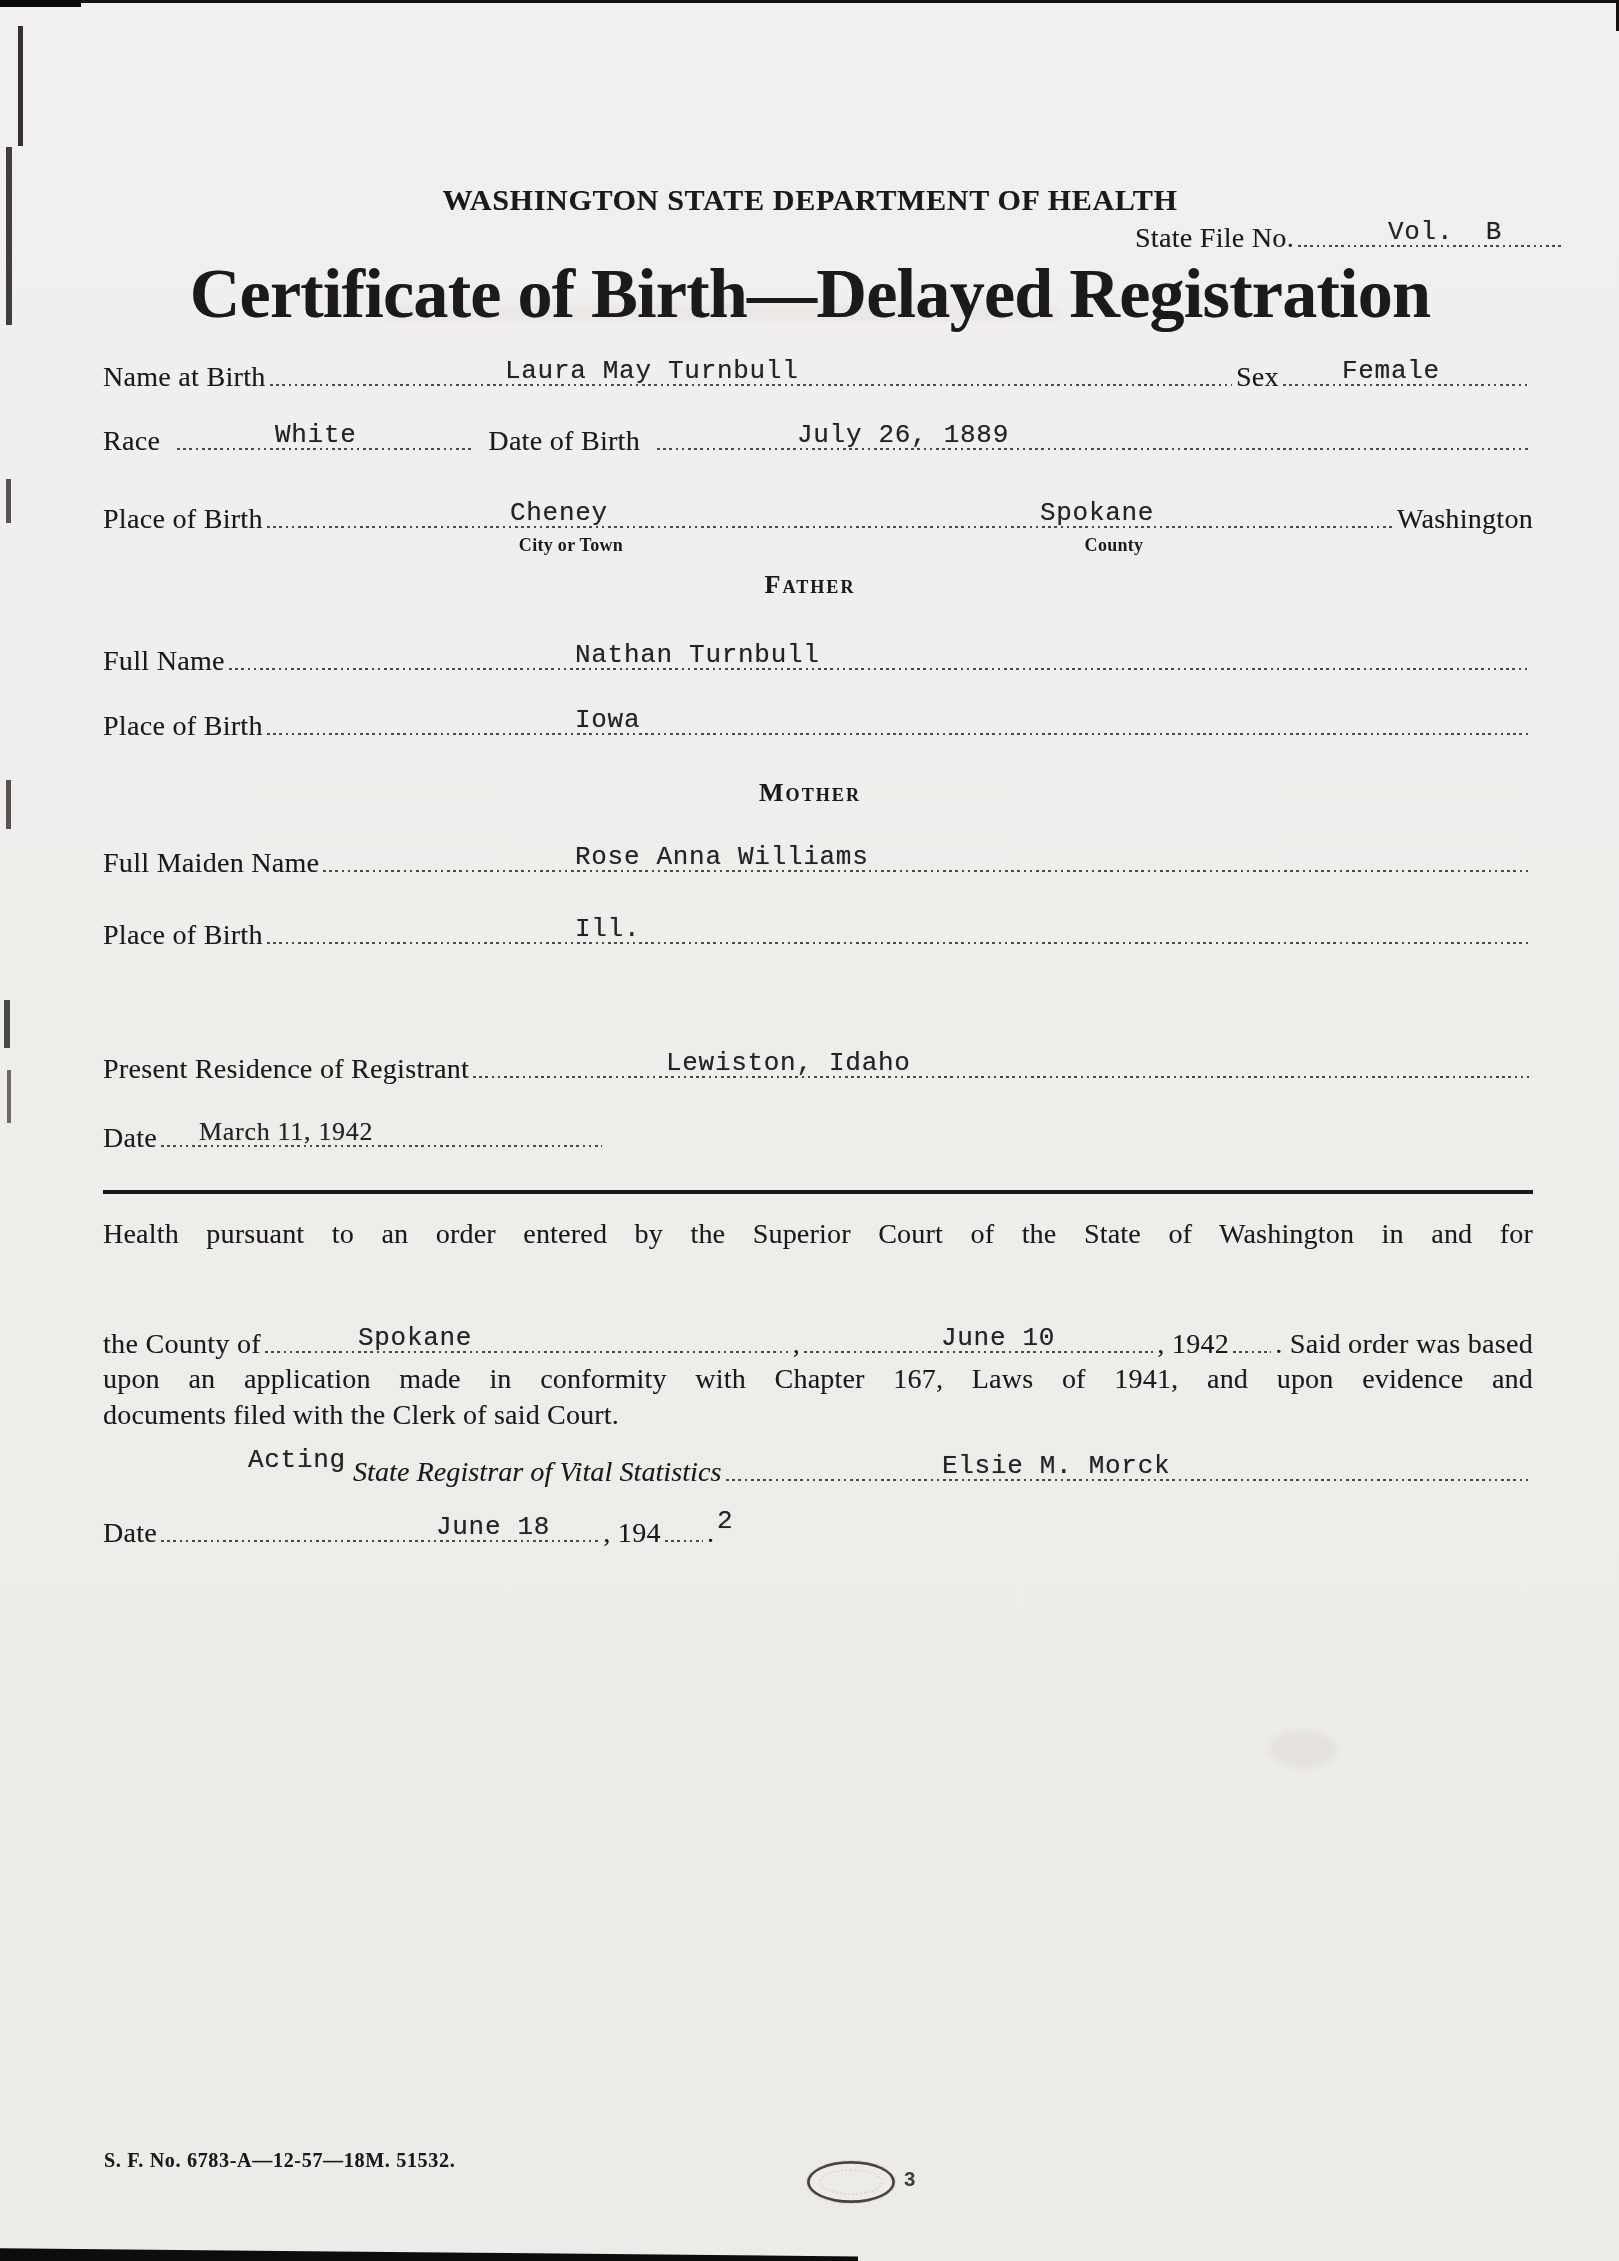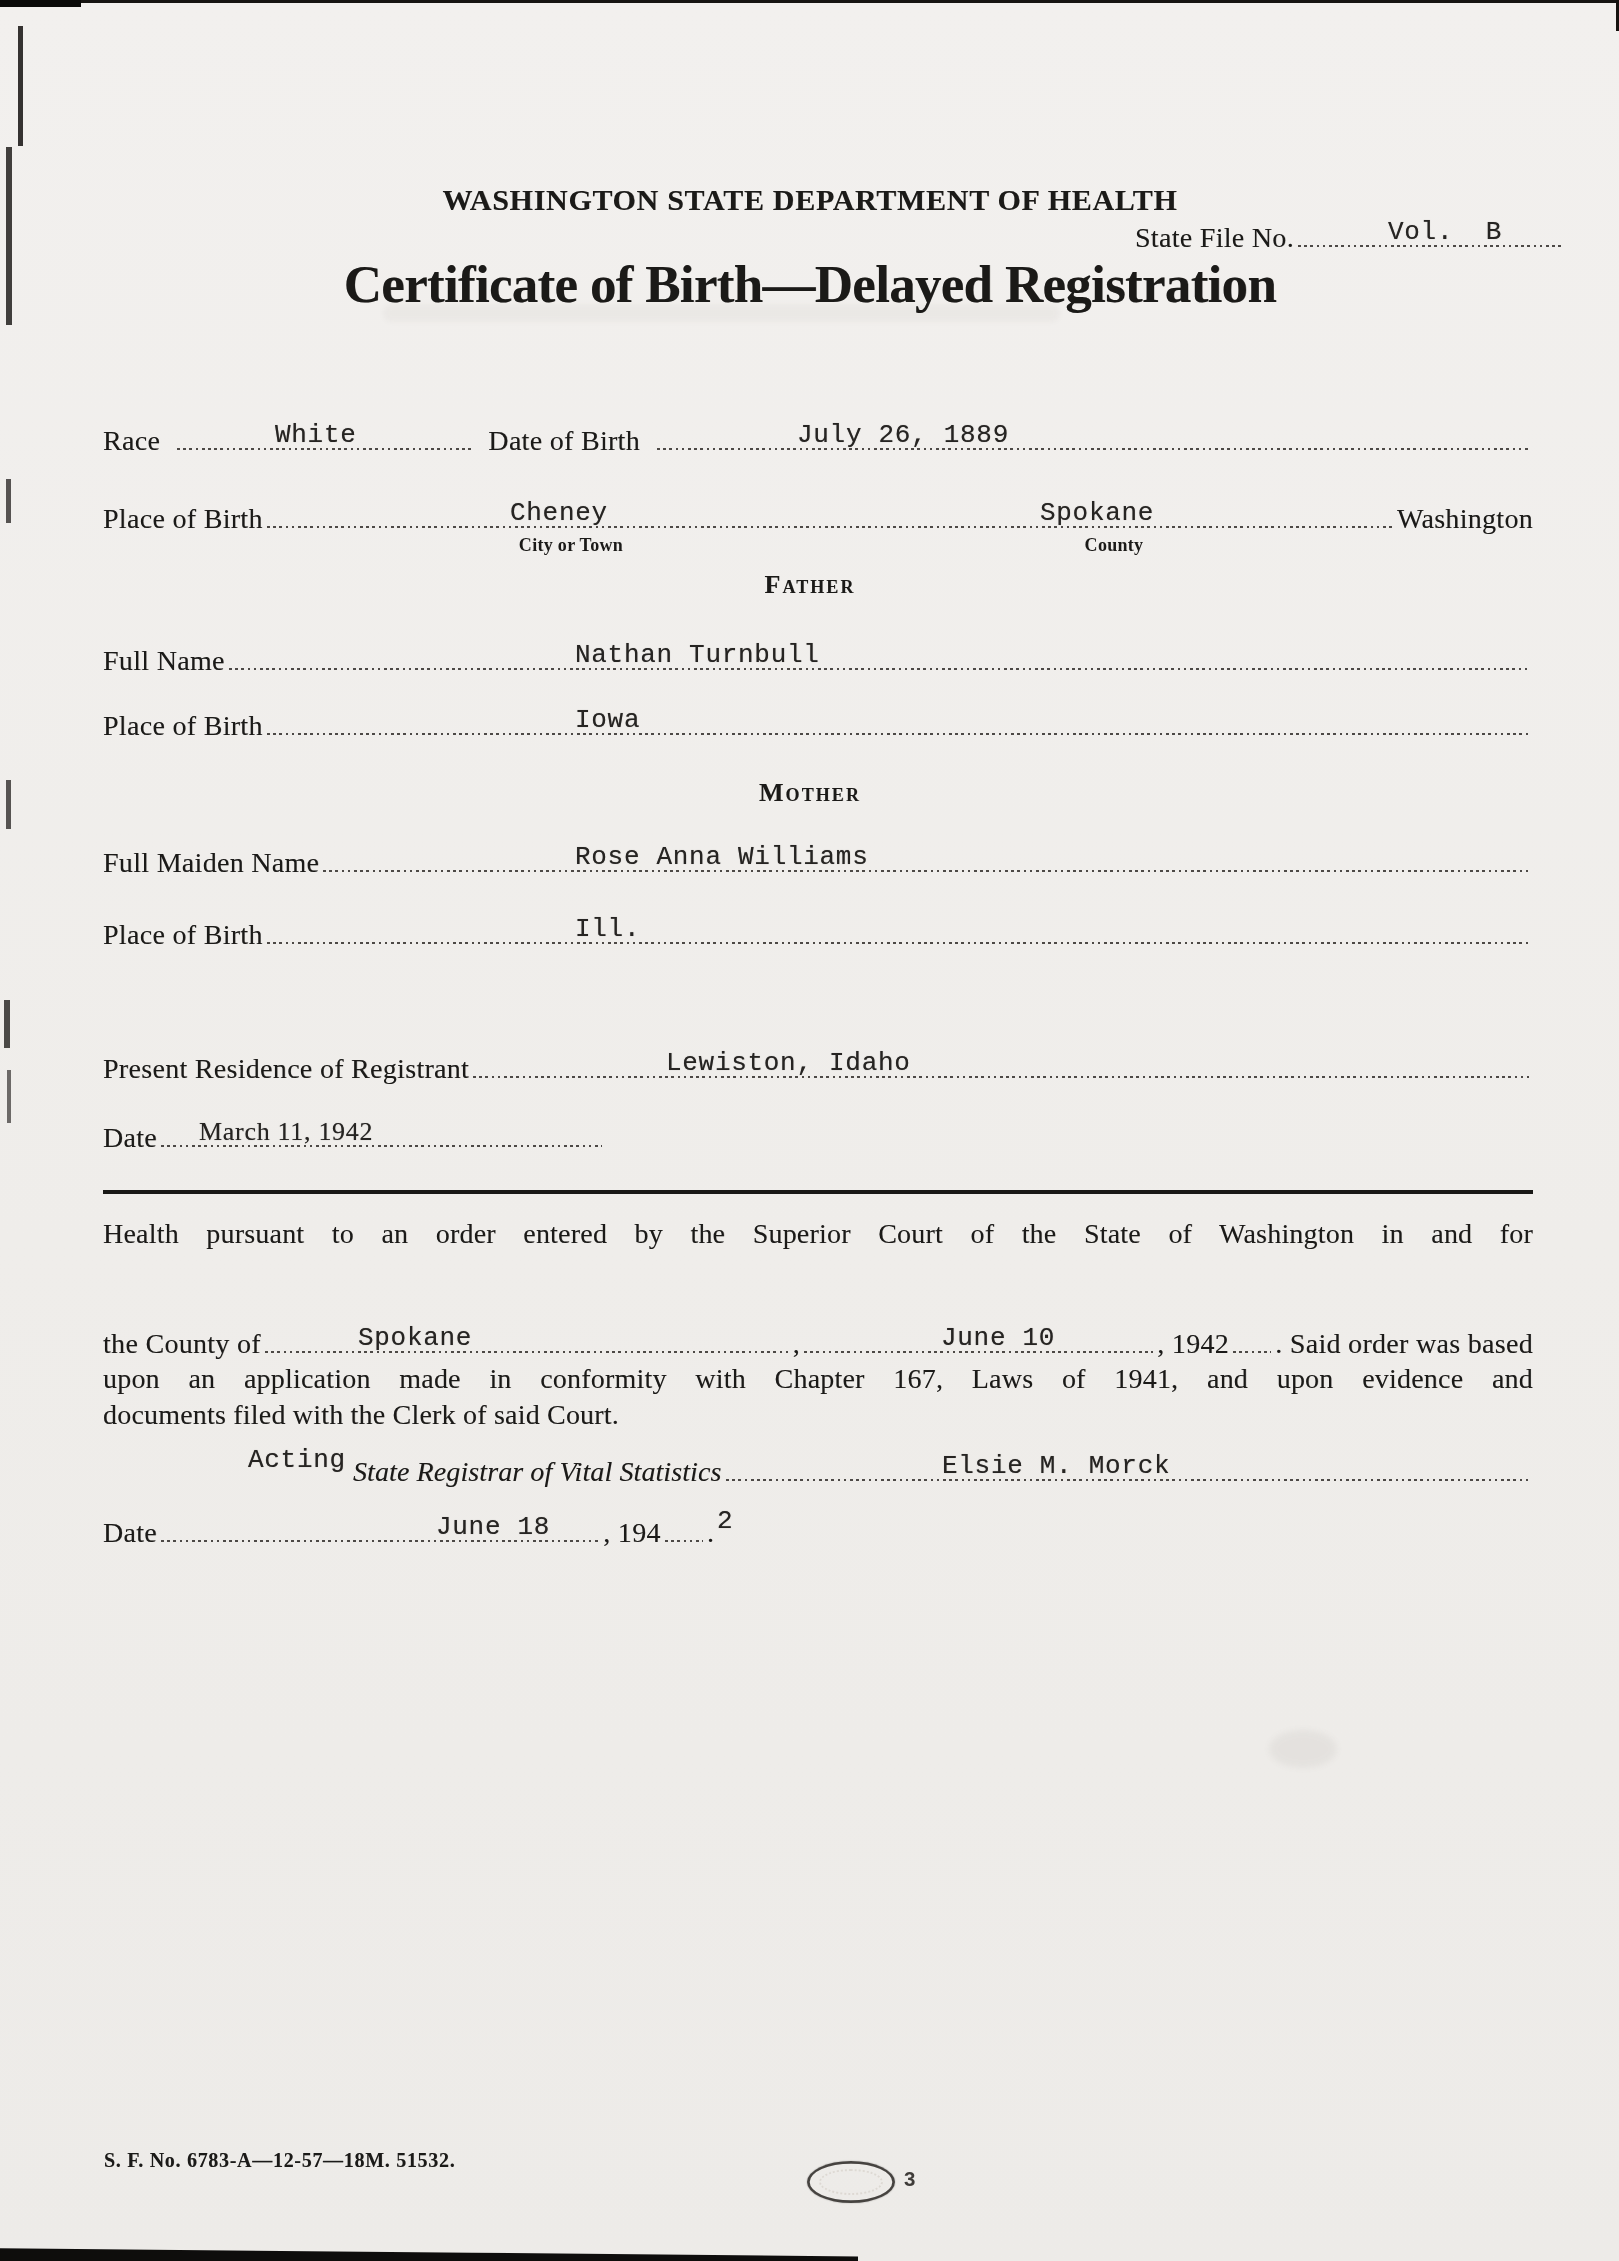--- a/index.html
+++ b/index.html
@@ -61,21 +61,21 @@
   .section-head { position:absolute; left:0; width:100%; text-align:center;
     font-size:26px; font-weight:bold; font-variant:small-caps;
     letter-spacing:2.1px; color:#1b1a18; text-shadow:0.3px 0.3px 0 rgba(25,23,21,.3); }
   .caption { position:absolute; transform:translateX(-50%);
     font-size:18px; font-weight:bold; letter-spacing:0.3px; color:#1b1a18; white-space:nowrap; }
 
   .dept-head { position:absolute; top:183px; left:0; width:100%; text-align:center;
     font-size:30px; font-weight:bold; letter-spacing:0.7px;
     text-shadow:0.3px 0.3px 0 rgba(25,23,21,.4); }
   .doc-title { position:absolute; top:254px; left:0; width:100%; text-align:center;
-    font-size:53px; font-weight:bold; letter-spacing:-0.7px;
+    font-size:70px; font-weight:bold; letter-spacing:-0.7px;
     text-shadow:0.3px 0.3px 0 rgba(25,23,21,.4); }
   .statefile-row { position:absolute; top:213px; left:1135px; width:431px; height:41px;
     display:flex; align-items:flex-end; }
 
   .para { position:absolute; left:103px; width:1430px;
     font-size:28px; line-height:36px; letter-spacing:0.2px; color:#1b1a18;
     text-shadow:0.3px 0.3px 0 rgba(25,23,21,.3); }
   .jline { text-align:justify; text-align-last:justify; }
   .indent { text-indent:62px; }
 
@@ -114,20 +114,28 @@
   <div class="dept-head">WASHINGTON STATE DEPARTMENT OF HEALTH</div>
 
   <div class="statefile-row">
     <span class="plabel">State File No.</span>
     <span class="dotline"></span>
     <span class="typed" style="left:253px;">Vol.  B</span>
   </div>
 
   <div class="doc-title">Certificate of Birth—Delayed Registration</div>
 
+  <div class="row" style="top:352px;">
+    <span class="plabel">Name at Birth</span>
+    <span class="dotline"></span>
+    <span class="plabel">Sex</span>
+    <span class="dotline f" style="width:246px;"></span>
+    <span class="typed" style="left:402px;">Laura May Turnbull</span>
+    <span class="typed" style="left:1239px;">Female</span>
+  </div>
 
   <div class="row" style="top:416px;gap:13px;">
     <span class="plabel">Race</span>
     <span class="dotline f" style="width:294px;"></span>
     <span class="plabel">Date of Birth</span>
     <span class="dotline"></span>
     <span class="typed" style="left:172px;">White</span>
     <span class="typed" style="left:694px;">July 26, 1889</span>
   </div>
 

